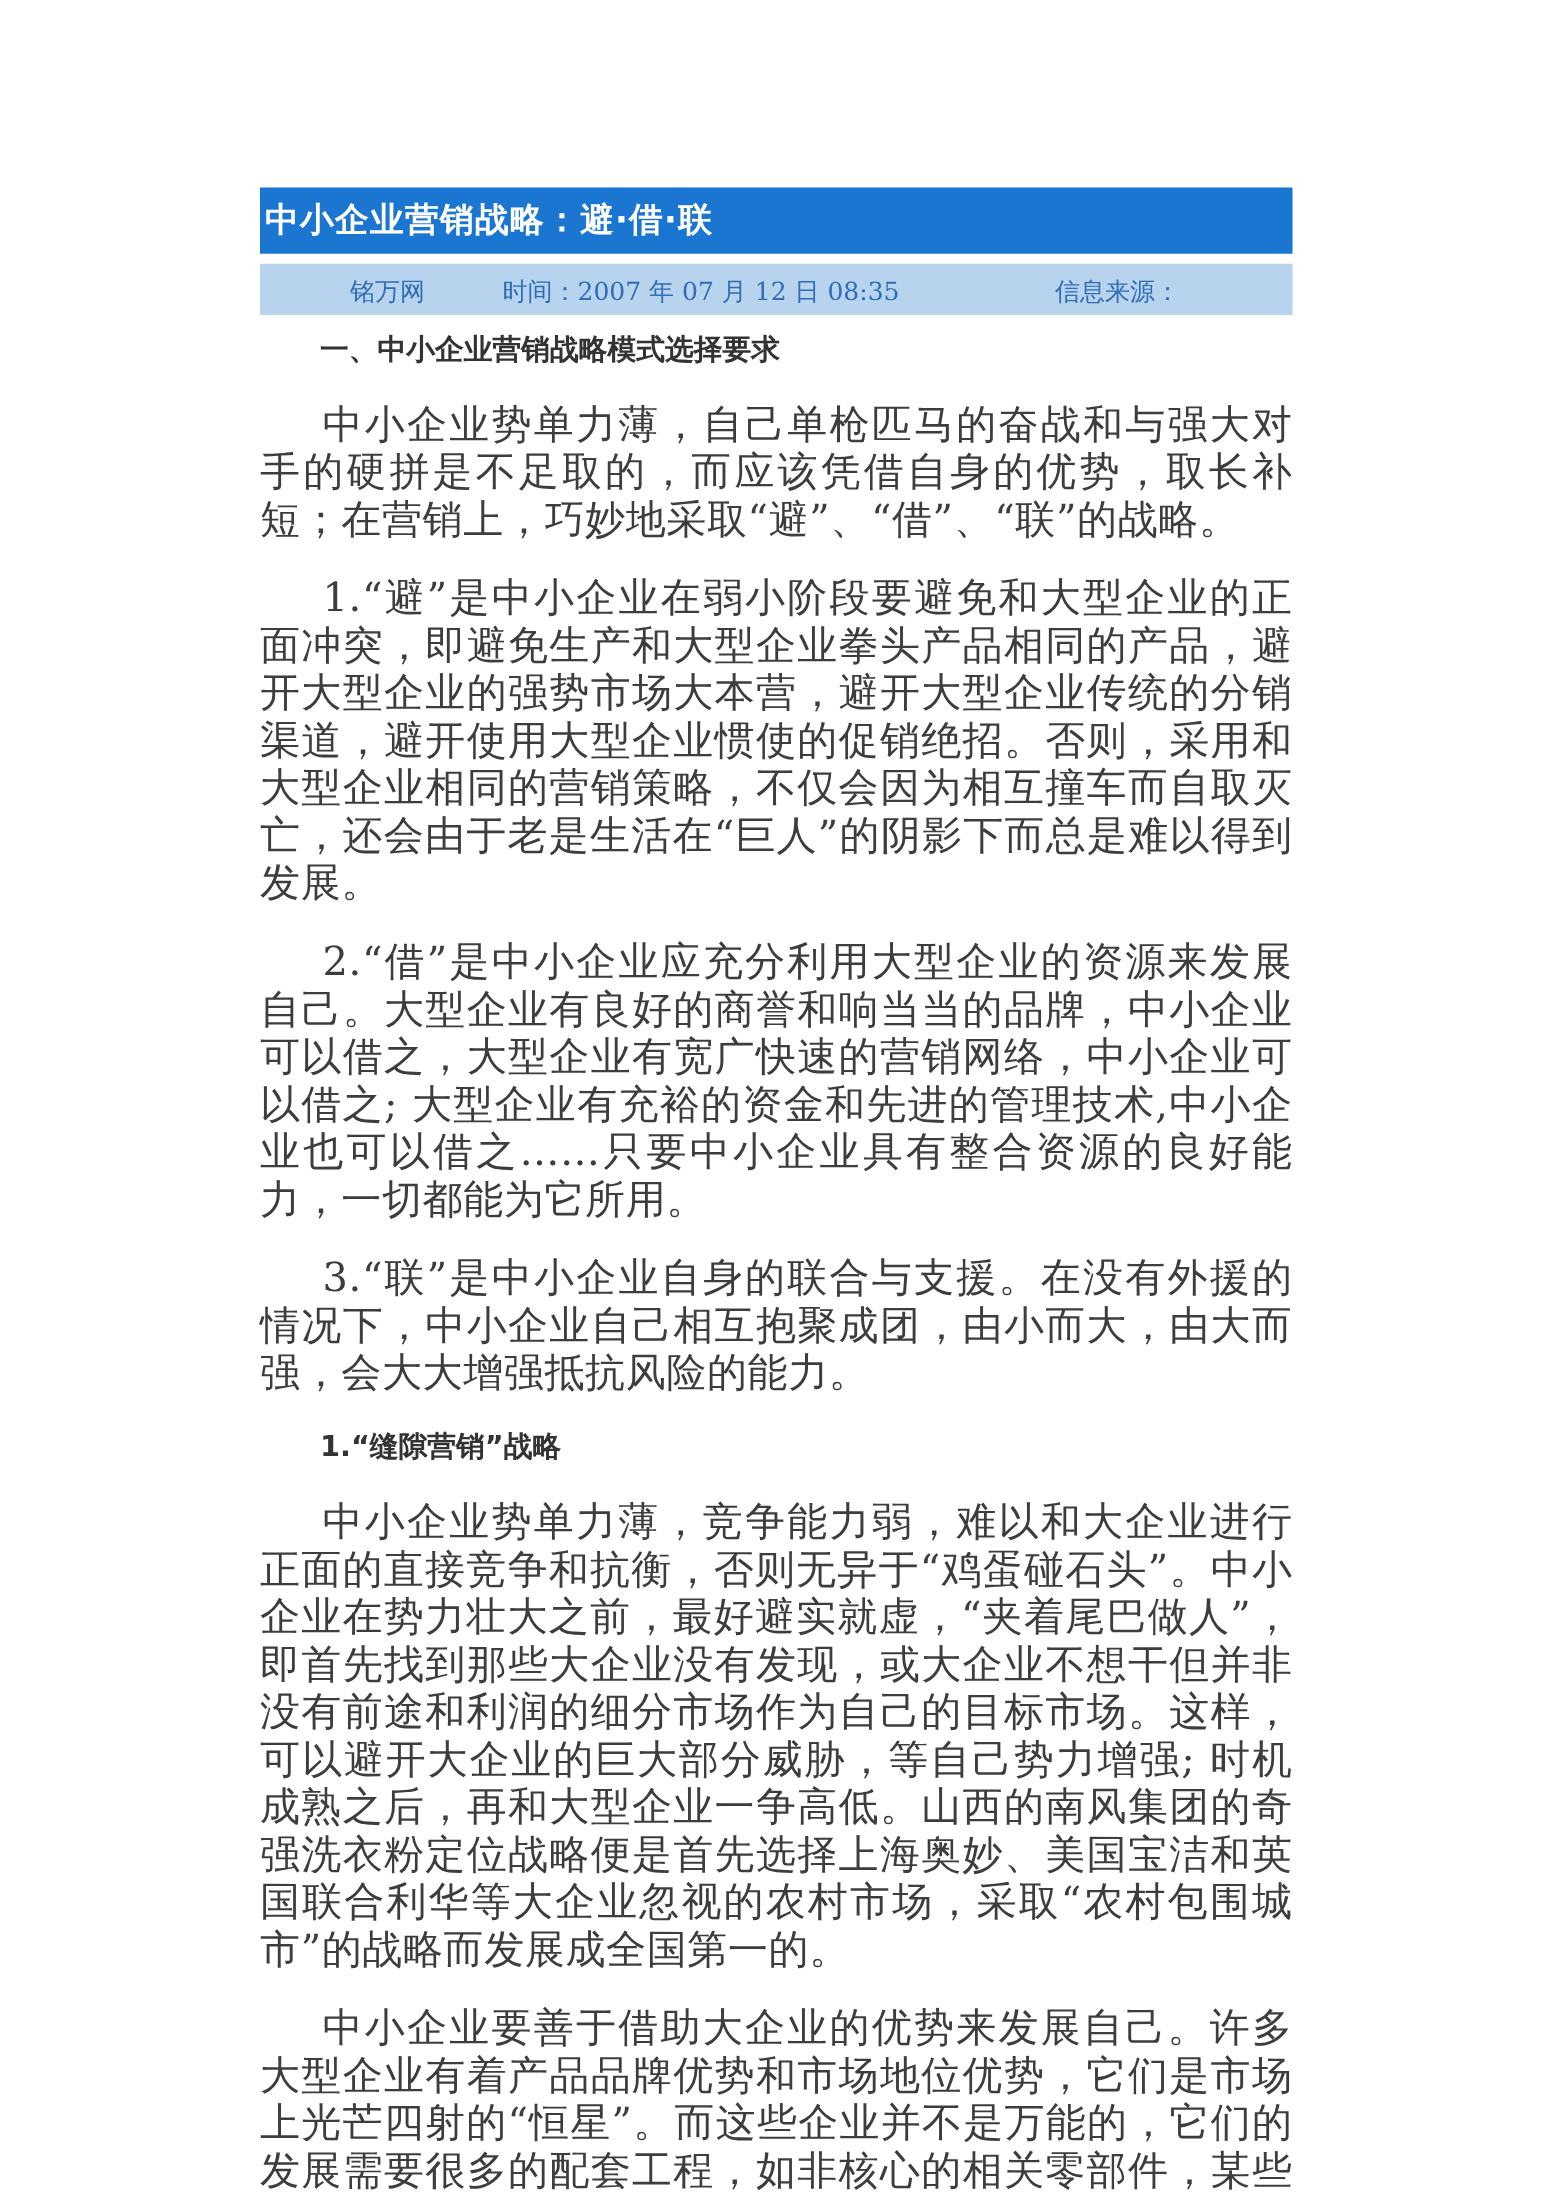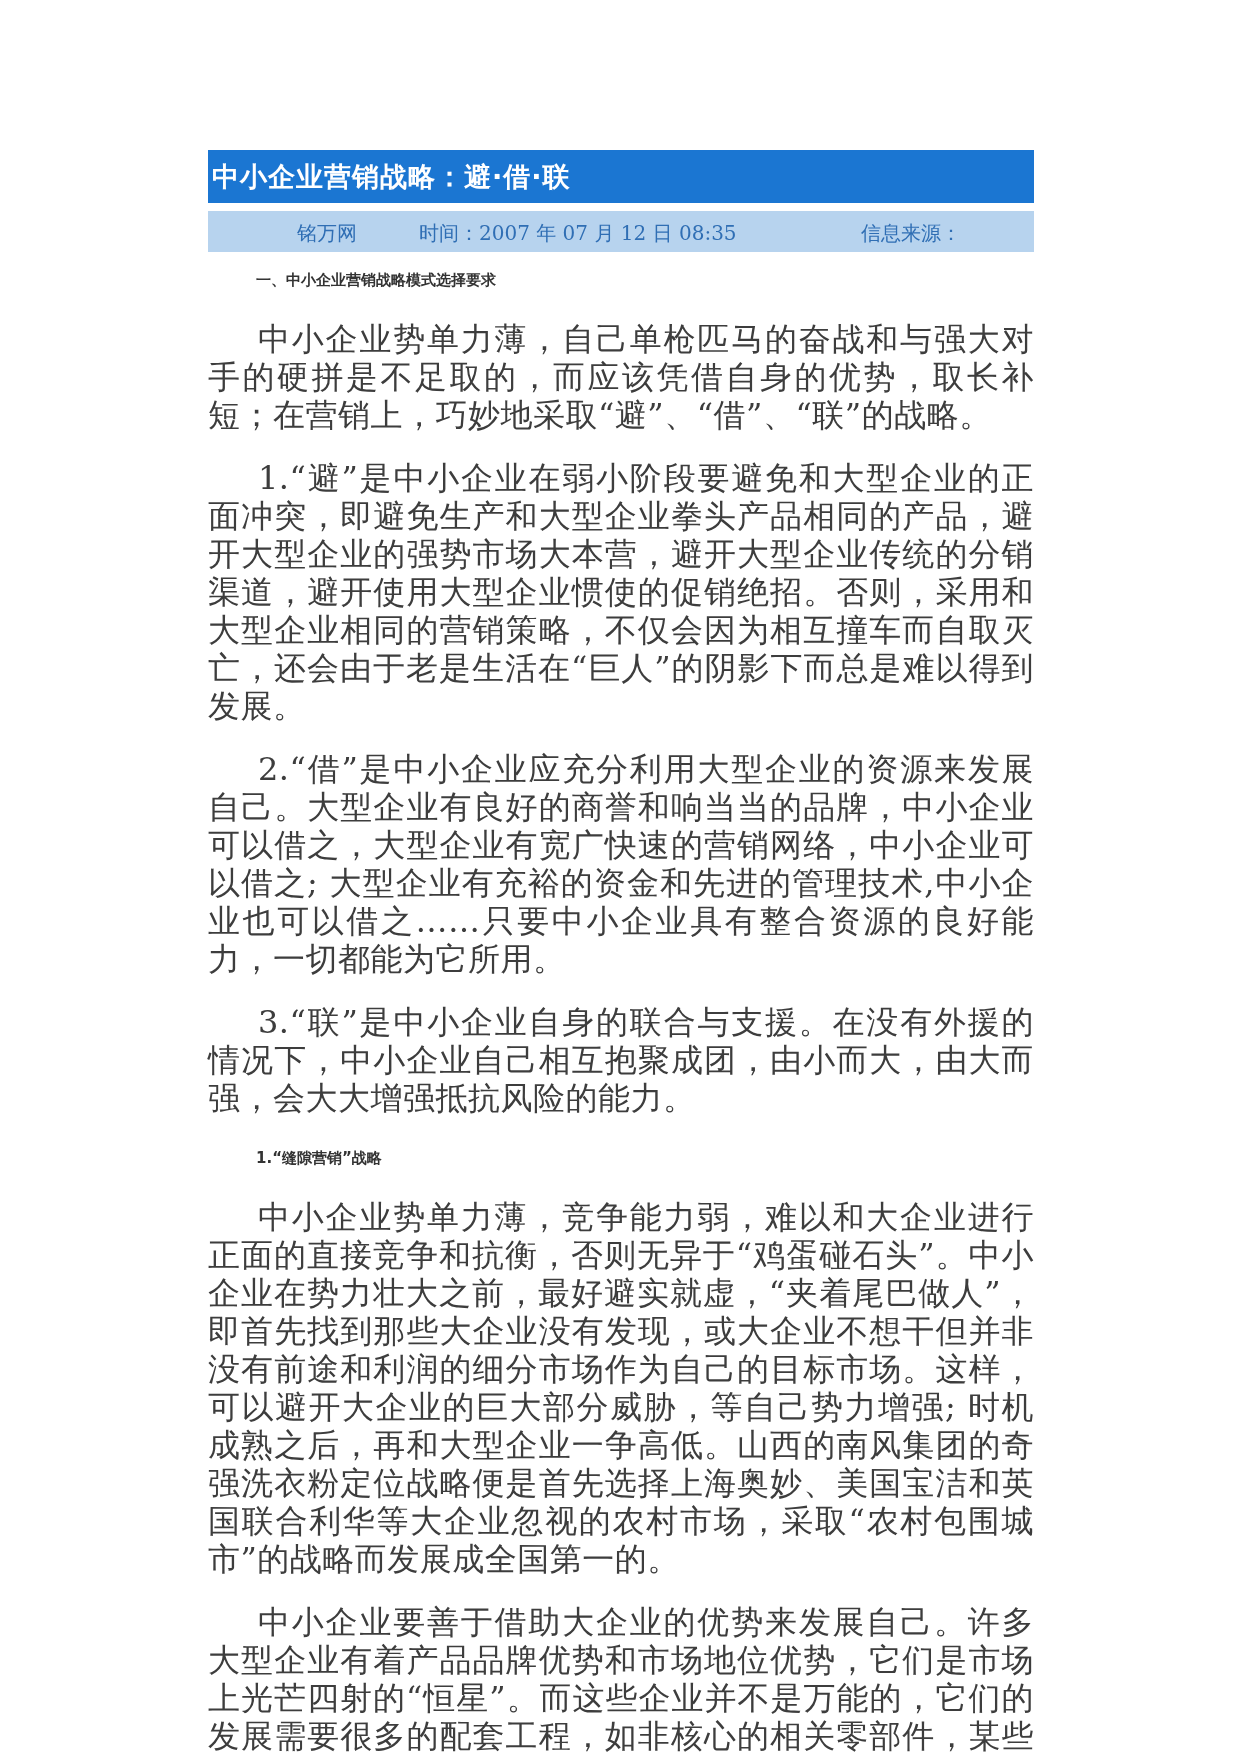--- a/index.html
+++ b/index.html
@@ -12,28 +12,28 @@
   }
   .title-bar{
     background:#1b76d2;color:#ffffff;height:53px;line-height:53px;
     font-family:"DejaVu Sans","Liberation Sans",sans-serif;
     font-weight:bold;font-size:27px;padding-left:4px;letter-spacing:1px;
   }
   .meta-bar{
     background:#b7d3ee;height:41px;margin-top:8px;position:relative;
     font-size:20px;color:#2f6eb4;
   }
-  .meta-bar span{position:absolute;top:9px;white-space:nowrap;margin-left:17px;}
+  .meta-bar span{position:absolute;top:9px;white-space:nowrap;}
   .meta-source-site{left:72px;}
   .meta-time{left:194px;}
   .meta-info-source{left:636px;}
   article{color:#3d3d3d;}
   .h1,.h2{
     font-family:"DejaVu Sans","Liberation Sans",sans-serif;
-    font-weight:bold;font-size:15px;color:#333333;
+    font-weight:bold;font-size:23px;color:#333333;
     margin:26px 0 0 0;padding-left:48px;line-height:30px;
   }
   .h1.first{margin-top:13px;}
   p{
     font-size:32px;line-height:38px;text-align:justify;
     text-indent:50px;margin:25px 0 0 0;letter-spacing:0.5px;
   }
 </style>
 </head>
 <body>

